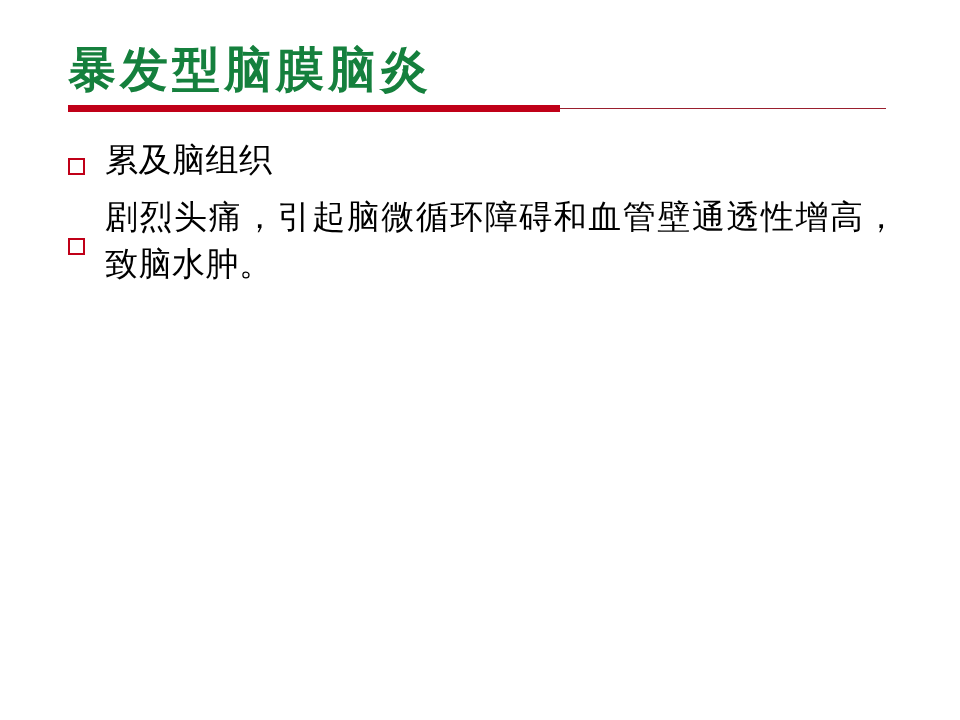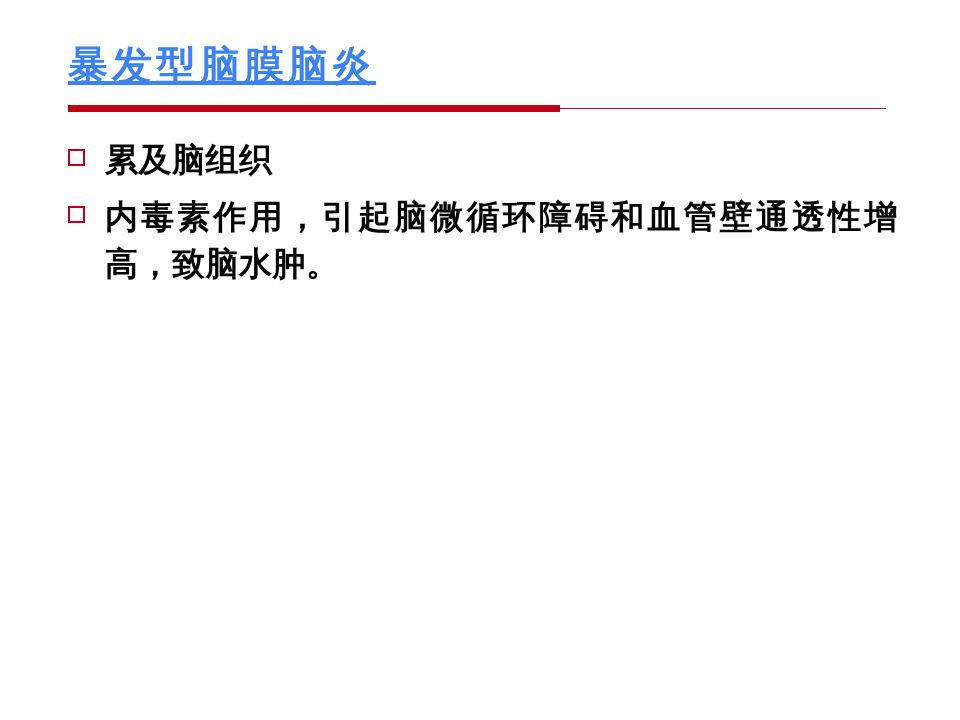--- a/index.html
+++ b/index.html
@@ -17,26 +17,25 @@
     position: relative;
     width: 960px;
     height: 720px;
     box-sizing: border-box;
   }
   .title {
     position: absolute;
     left: 68px;
     top: 38px;
     font-family: "DejaVu Serif", "Liberation Serif", serif;
-    font-size: 40px;
+    font-size: 48px;
     font-weight: bold;
-    color: #3b82f6;
+    color: #15803d;
     letter-spacing: 4px;
     white-space: nowrap;
-    text-decoration: underline;
   }
   .rule-thin {
     position: absolute;
     left: 68px;
     top: 108px;
     width: 818px;
     height: 1px;
     background: #9a1f2e;
   }
   .rule-thick {
@@ -48,23 +47,22 @@
     background: #c00018;
   }
   .body-list {
     position: absolute;
     left: 68px;
     top: 136px;
     width: 830px;
   }
   .bullet-row {
     display: flex;
-    align-items: flex-start;
+    align-items: center;
     margin-bottom: 10px;
-    font-weight: bold;
   }
   .bullet-marker {
     flex: 0 0 auto;
     width: 17px;
     height: 17px;
     border: 2px solid #c00018;
     box-sizing: border-box;
     margin-top: 13px;
     margin-right: 20px;
   }
@@ -91,19 +89,19 @@
 
   <div class="body-list">
 
     <div class="bullet-row">
       <span class="bullet-marker"></span>
       <span class="bullet-text">累及脑组织</span>
     </div>
 
     <div class="bullet-row">
       <span class="bullet-marker"></span>
-      <span class="bullet-text">内毒素作用，引起脑微循环障碍和血管壁通透性增高，致脑水肿。</span>
+      <span class="bullet-text">剧烈头痛，引起脑微循环障碍和血管壁通透性增高，致脑水肿。</span>
     </div>
 
 
   </div>
 
 </div>
 
 </body></html>

